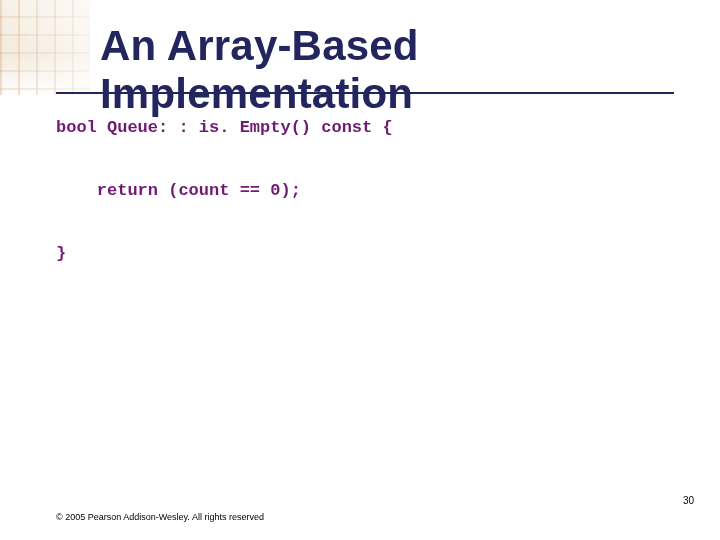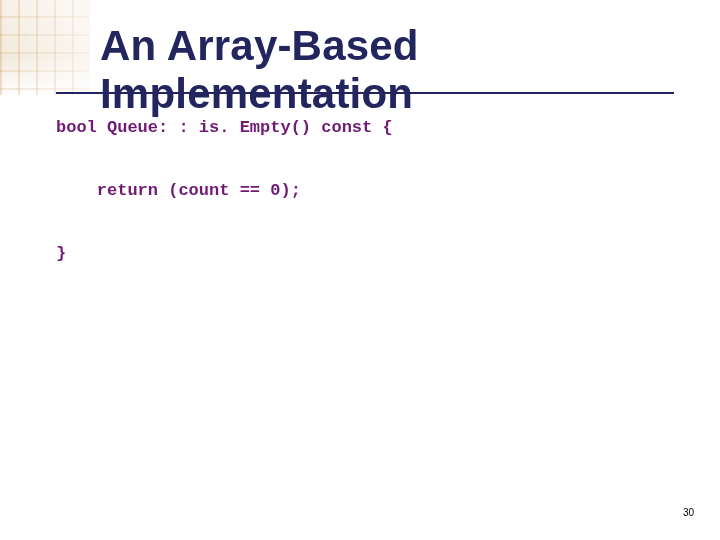--- a/index.html
+++ b/index.html
@@ -48,35 +48,36 @@
     font-weight: bold;
   }
   .copyright {
     position: absolute;
     left: 56px; bottom: 18px;
     font-size: 9px;
     color: #000000;
   }
   .pagenum {
     position: absolute;
-    right: 26px; bottom: 22px;
+    right: 26px; bottom: 34px;
     font-size: 10px;
     color: #000000;
   }
 </style>
 </head>
 <body>
 
 <div class="slide">
   <div class="header-decor"></div>
   <div class="header-fade"></div>
 
   <div class="title">An Array-Based Implementation</div>
   <div class="divider"></div>
 
   <div class="code-area"><span>bool Queue: : is. Empty() const {</span>
 
 <span>    return (count == 0);</span>
 
 <span>}</span></div>
 
+  <div class="copyright">© 2005 Pearson Addison-Wesley. All rights reserved</div>
   <div class="pagenum">30</div>
 </div>
 
 </body></html>

